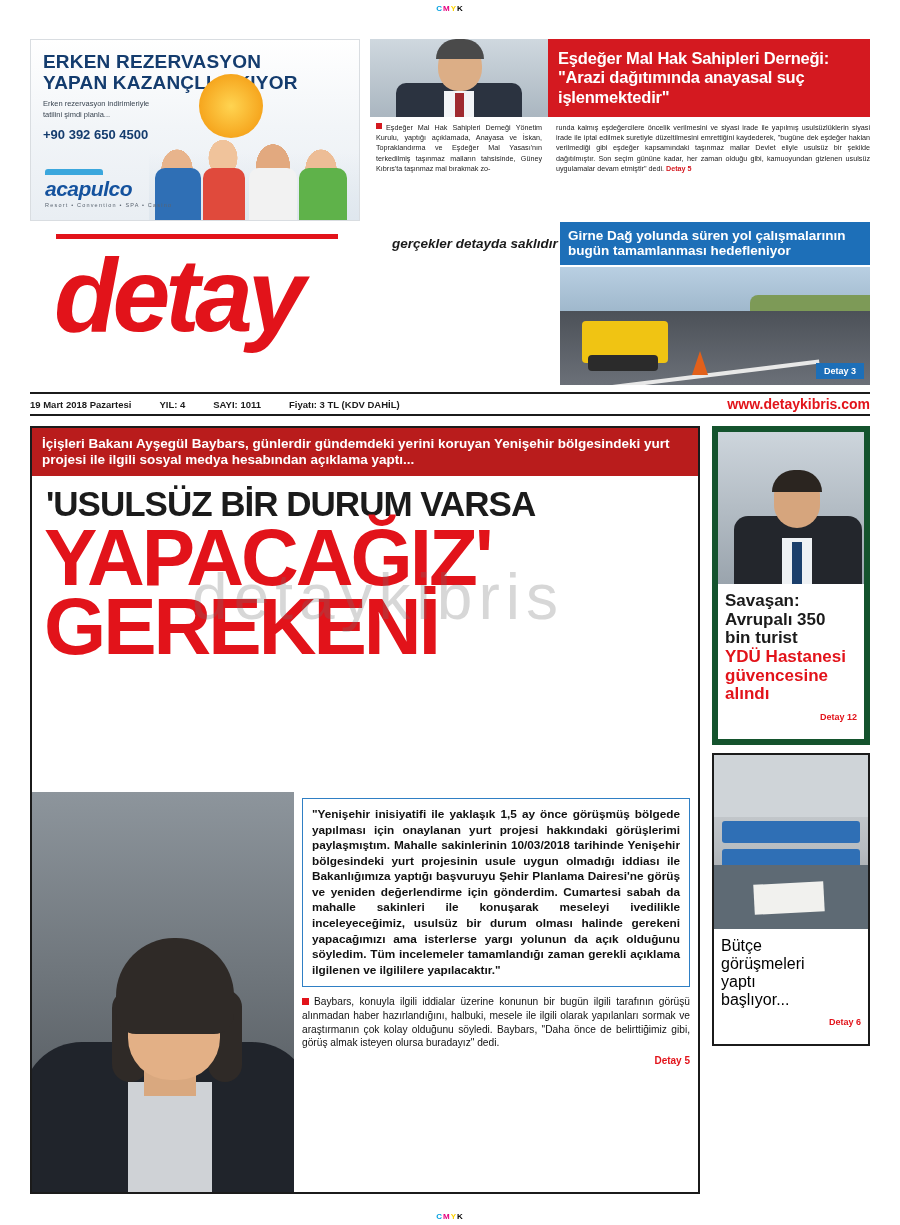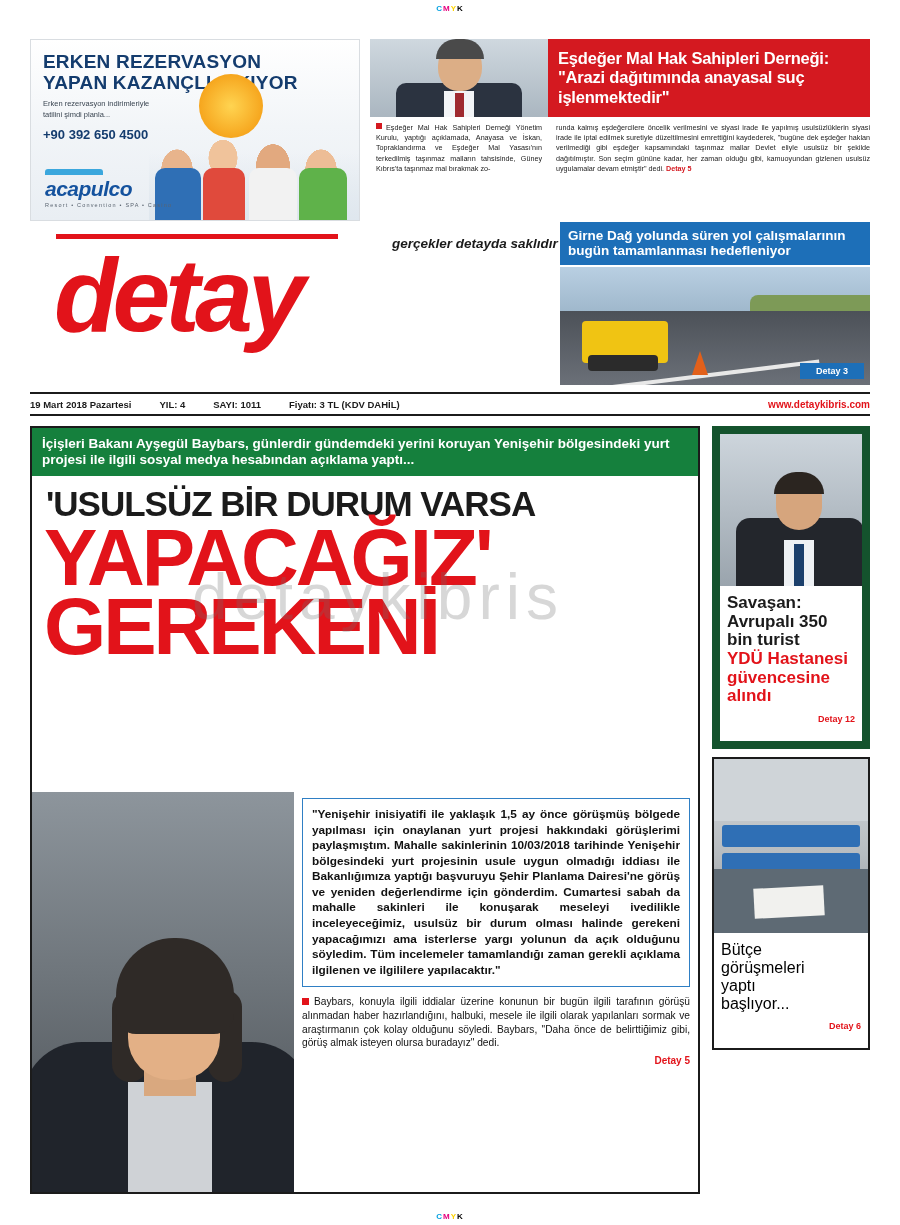--- a/index.html
+++ b/index.html
@@ -95,31 +95,31 @@
     background: linear-gradient(180deg,#b9cfe2 0%,#9fb8cc 38%,#7d8a92 39%,#6f7a82 100%);
   }
   .mh-right .road { position: absolute; left: 0; right: 0; bottom: 0; height: 74px; background: linear-gradient(180deg,#4c5158 0%,#6b7078 100%); }
   .mh-right .stripe { position: absolute; left: 40px; bottom: 8px; width: 220px; height: 4px; background: #e8e8e8; transform: rotate(-7deg); }
   .mh-right .roller { position: absolute; left: 22px; bottom: 22px; width: 86px; height: 42px; background: #f0c413; border-radius: 4px; }
   .mh-right .roller:after { content: ""; position: absolute; left: 6px; bottom: -8px; width: 70px; height: 16px; background: #2b2b2b; border-radius: 4px; }
   .mh-right .cone { position: absolute; left: 132px; bottom: 10px; width: 0; height: 0; border-left: 8px solid transparent; border-right: 8px solid transparent; border-bottom: 24px solid #e2601a; }
   .mh-right .green { position: absolute; right: 0; top: 28px; width: 120px; height: 46px; background: #7d9a57; border-radius: 8px 0 0 0; }
   .detay-badge {
     position: absolute; right: 6px; bottom: 6px; background: #1d6fb8; color: #fff;
-    font-size: 9px; font-weight: bold; padding: 3px 16px;
+    font-size: 9px; font-weight: bold; padding: 3px 8px;
   }
 
   
   .infobar { position: absolute; left: 30px; top: 392px; width: 840px; height: 24px; border-top: 2px solid #1b1b1b; border-bottom: 2px solid #1b1b1b; display: flex; align-items: center; }
   .infobar .item { font-size: 9.5px; font-weight: bold; color: #1b1b1b; margin-right: 28px; }
-  .infobar .site { margin-left: auto; color: #e2131a; font-size: 10px; font-weight: bold; }
+  .infobar .site { margin-left: auto; color: #e2131a; font-size: 14px; font-weight: bold; }
 
   
   .main { position: absolute; left: 30px; top: 426px; width: 670px; height: 768px; border: 2px solid #1b1b1b; overflow: hidden; }
-  .main-kicker { background: #15803d; color: #fff; padding: 8px 10px; font-size: 13.5px; font-weight: bold; line-height: 1.2; }
+  .main-kicker { background: #b91c1c; color: #fff; padding: 8px 10px; font-size: 13.5px; font-weight: bold; line-height: 1.2; }
   .main-quote-top { padding: 8px 12px 0 14px; font-size: 35px; font-weight: bold; color: #1b1b1b; letter-spacing: -1px; }
   .main-huge { padding: 0 8px 0 12px; color: #e2131a; font-weight: bold; font-size: 80px; line-height: .86; letter-spacing: -3px; }
   .main-huge .l2 { display: block; }
 
   .watermark {
     position: absolute; left: 26px; top: 132px; width: 640px; text-align: center;
     font-size: 64px; font-weight: normal; color: rgba(110,110,110,.28); letter-spacing: 6px;
     pointer-events: none; z-index: 5;
   }
 
@@ -137,21 +137,21 @@
   .main-photo .hair3 { position: absolute; right: 52px; bottom: 110px; width: 34px; height: 92px; border-radius: 18px; background: #2f2a27; }
 
   .main-text { flex: 1; padding: 6px 8px 6px 8px; display: flex; flex-direction: column; }
   .quote-box { border: 1px solid #2f7fc4; padding: 8px 9px; font-size: 11.8px; line-height: 1.32; color: #111; text-align: justify; font-weight: bold; }
   .after-quote { margin-top: 8px; font-size: 10.2px; line-height: 1.34; color: #111; text-align: justify; }
   .after-quote .sq { display: inline-block; width: 7px; height: 7px; background: #e2131a; margin-right: 5px; }
   .after-quote .detay { display: block; text-align: right; color: #e2131a; font-weight: bold; margin-top: 4px; font-size: 10px; }
 
   
   .rail { position: absolute; left: 712px; top: 426px; width: 158px; height: 768px; }
-  .rail-card { border: 8px solid #14532d; }
+  .rail-card { border: 6px solid #14532d; }
   .rail-photo { position: relative; height: 152px; overflow: hidden; background: linear-gradient(180deg,#cdd5dc 0%,#9aa4ad 100%); }
   .rail-photo .suit { position: absolute; left: 16px; bottom: 0; width: 128px; height: 68px; background: #23262c; border-radius: 14px 14px 0 0; }
   .rail-photo .shirt { position: absolute; left: 64px; bottom: 0; width: 30px; height: 46px; background: #eef1f4; }
   .rail-photo .tie { position: absolute; left: 74px; bottom: 0; width: 10px; height: 42px; background: #1b3f6b; }
   .rail-photo .head { position: absolute; left: 56px; bottom: 56px; width: 46px; height: 56px; border-radius: 23px; background: #d6a57d; }
   .rail-photo .hair { position: absolute; left: 54px; bottom: 92px; width: 50px; height: 22px; border-radius: 25px 25px 0 0; background: #2b2520; }
   .rail-head { padding: 8px 7px 4px 7px; }
   .rail-head .blk { font-size: 17px; font-weight: bold; color: #1b1b1b; line-height: 1.1; }
   .rail-head .red { font-size: 17px; font-weight: bold; color: #e2131a; line-height: 1.1; }
   .rail-detay { text-align: right; color: #e2131a; font-weight: bold; font-size: 9px; padding: 4px 7px 17px 7px; }

